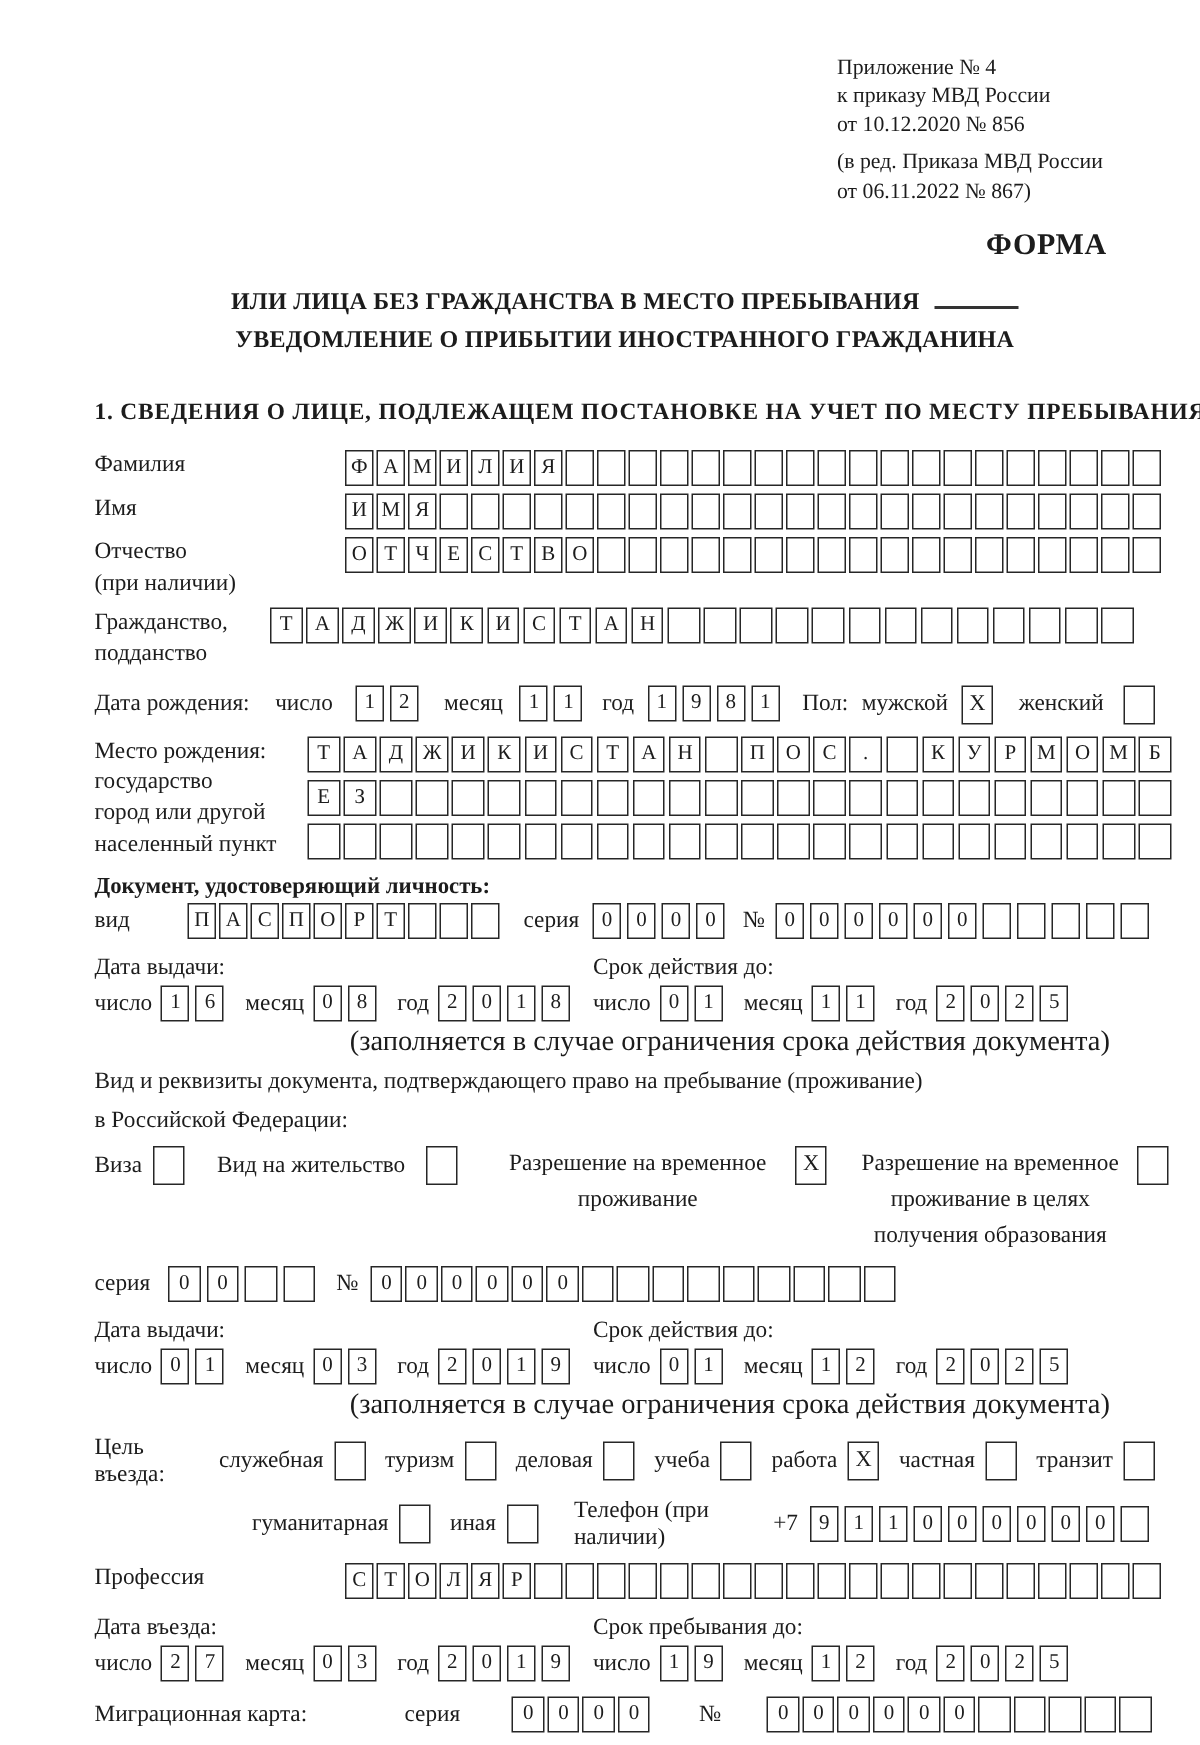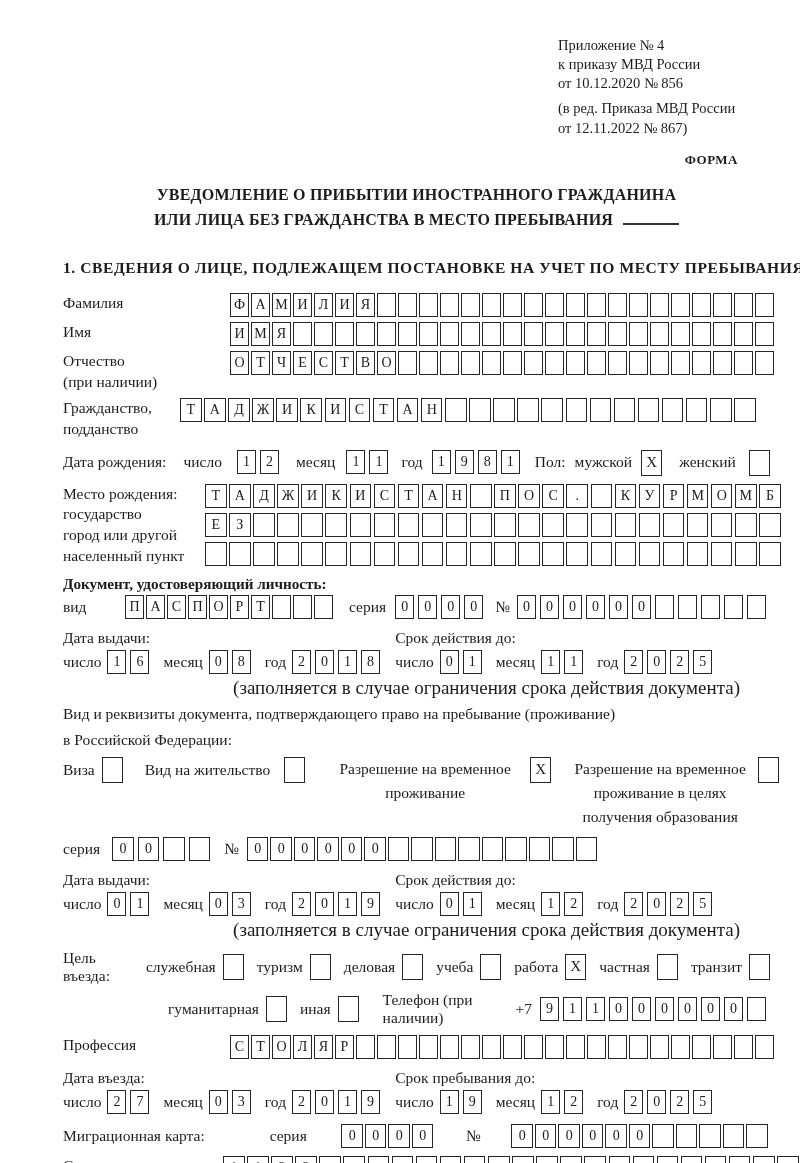--- a/index.html
+++ b/index.html
@@ -6,21 +6,21 @@
   body{
     width:800px;height:1163px;overflow:hidden;
     font-family:"Liberation Serif","DejaVu Serif",serif;
     color:#1c1c1c;font-size:15.5px;
   }
   .page{box-sizing:border-box;width:800px;height:1163px;padding:36px 30px 10px 63px;}
 
   
   .appendix{width:200px;margin-left:auto;margin-right:12px;font-size:14.5px;line-height:1.32;}
   .appendix .ed{margin-top:6px;}
-  .forma{ text-align:right;padding-right:32px;margin-top:14px;font-weight:bold;font-size:13px;letter-spacing:.5px;}
+  .forma{ text-align:right;padding-right:32px;margin-top:14px;font-weight:bold;font-size:20px;letter-spacing:.5px;}
 
   
   .title{margin-top:14px;text-align:center;font-weight:bold;font-size:16px;line-height:1.6;letter-spacing:.2px;}
   .title-underline{display:inline-block;width:56px;border-bottom:2.2px solid #333;height:14px;margin-left:10px;}
 
   .sec-heading{margin-top:26px;font-weight:bold;font-size:15.6px;letter-spacing:.55px;white-space:nowrap;}
 
   
   .row{display:flex;align-items:flex-start;margin-top:5px;}
   .lblcol{flex:0 0 auto;line-height:1.25;}
@@ -77,28 +77,28 @@
 </head>
 <body>
 
 <div class="page">
 
   <div class="appendix">
     <div>Приложение № 4</div>
     <div>к приказу МВД России</div>
     <div>от 10.12.2020 № 856</div>
     <div class="ed">(в ред. Приказа МВД России</div>
-    <div>от 12.11.2022 № 867)</div>
+    <div>от 06.11.2022 № 867)</div>
   </div>
 
   <div class="forma">ФОРМА</div>
 
   <div class="title">
+    <div><span>ИЛИ ЛИЦА БЕЗ ГРАЖДАНСТВА В МЕСТО ПРЕБЫВАНИЯ</span><span class="title-underline"></span></div>
     <div>УВЕДОМЛЕНИЕ О ПРИБЫТИИ ИНОСТРАННОГО ГРАЖДАНИНА</div>
-    <div><span>ИЛИ ЛИЦА БЕЗ ГРАЖДАНСТВА В МЕСТО ПРЕБЫВАНИЯ</span><span class="title-underline"></span></div>
   </div>
 
   <div class="sec-heading">1. СВЕДЕНИЯ О ЛИЦЕ, ПОДЛЕЖАЩЕМ ПОСТАНОВКЕ НА УЧЕТ ПО МЕСТУ ПРЕБЫВАНИЯ</div>
 
   <div class="row mt16">
     <div class="lblcol w-surname">Фамилия</div>
     <div class="cells"><span class="cell">Ф</span><span class="cell">А</span><span class="cell">М</span><span class="cell">И</span><span class="cell">Л</span><span class="cell">И</span><span class="cell">Я</span><span class="cell"></span><span class="cell"></span><span class="cell"></span><span class="cell"></span><span class="cell"></span><span class="cell"></span><span class="cell"></span><span class="cell"></span><span class="cell"></span><span class="cell"></span><span class="cell"></span><span class="cell"></span><span class="cell"></span><span class="cell"></span><span class="cell"></span><span class="cell"></span><span class="cell"></span><span class="cell"></span><span class="cell"></span></div>
   </div>
 
   <div class="row">

